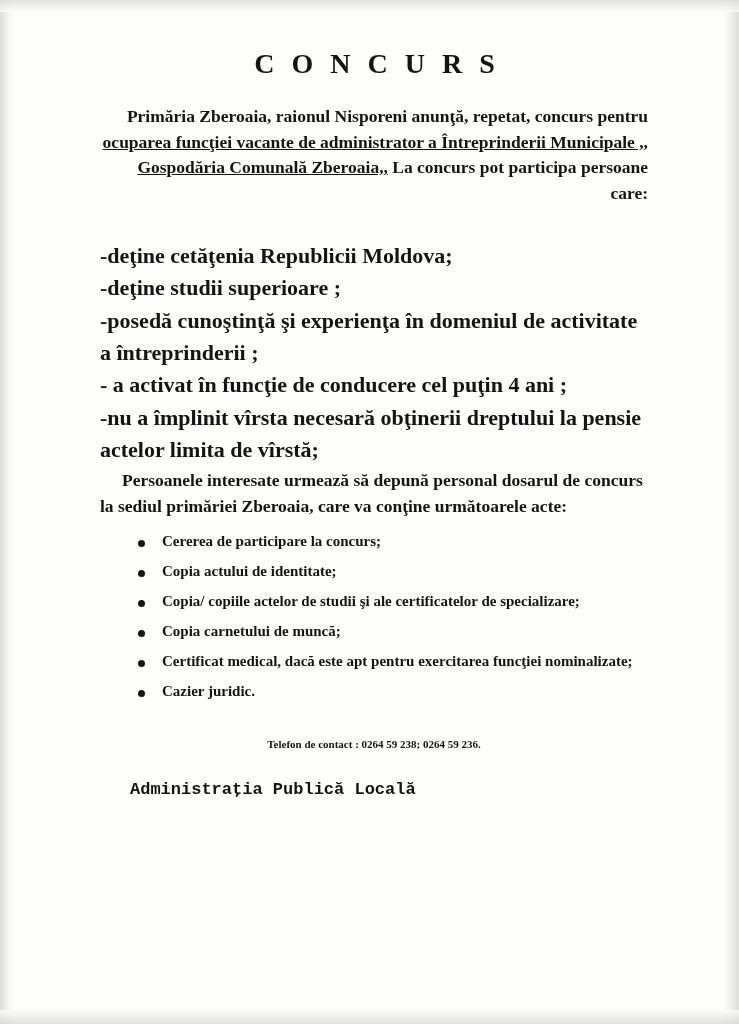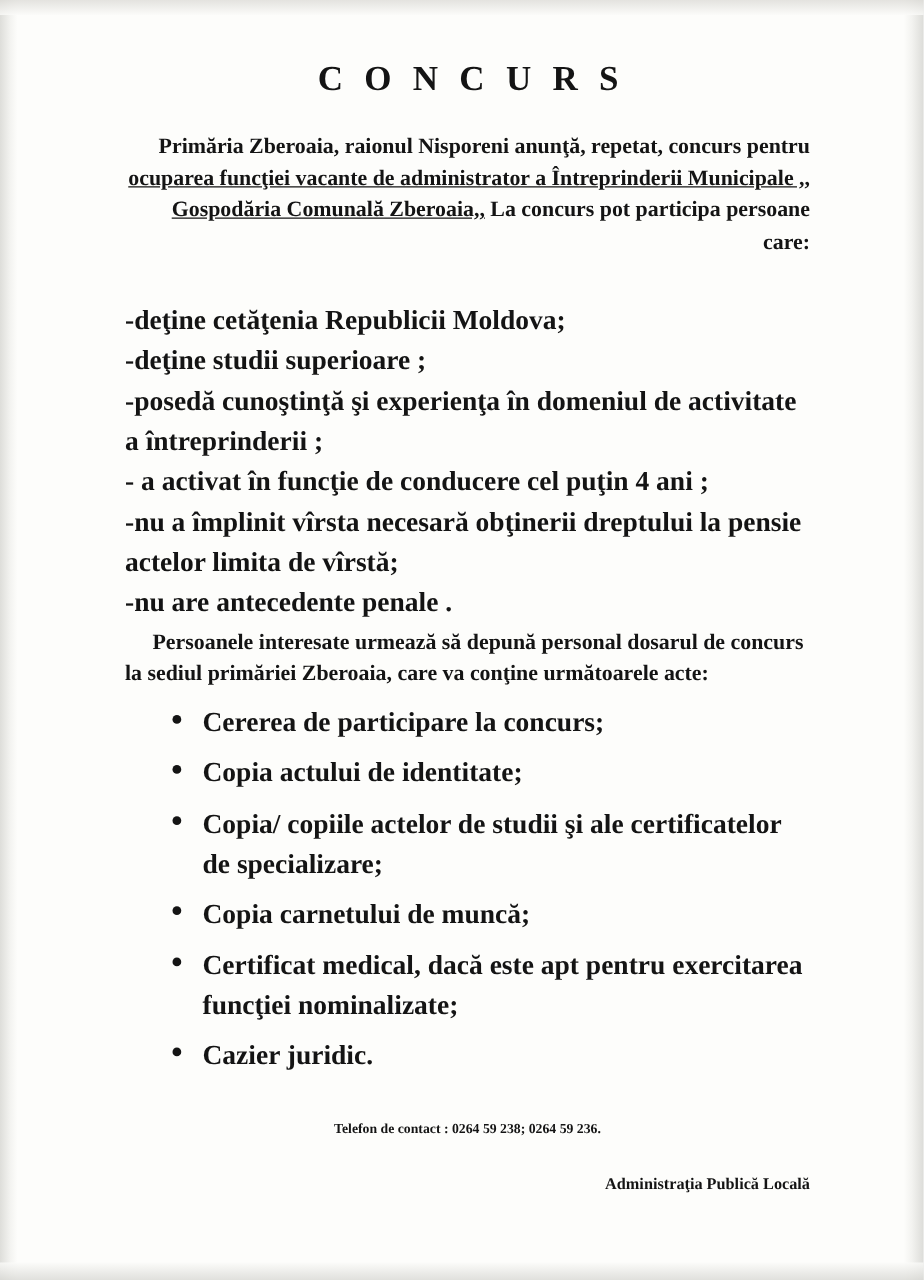--- a/index.html
+++ b/index.html
@@ -97,21 +97,21 @@
     text-indent: 22px;
   }
 
   ul.docs {
     list-style: none;
     margin: 10px 0 12px 0;
     padding: 0 0 0 36px;
   }
   ul.docs li {
     position: relative;
-    font-size: 22px;
+    font-size: 15px;
     line-height: 1.47;
     font-weight: bold;
     padding-left: 26px;
     margin-bottom: 8px;
   }
   ul.docs li::before {
     content: "";
     position: absolute;
     left: 2px;
     top: 10px;
@@ -129,25 +129,26 @@
     padding-left: 4px;
   }
 
   .contact {
     text-align: center;
     font-size: 11px;
     font-weight: bold;
     margin-top: 34px;
   }
   .signature {
-    text-align: right;
-    font-size: 13px;
+    text-align: left;
+    font-size: 17px;
     font-weight: bold;
     margin-top: 26px;
     padding-left: 30px;
+    font-family: Liberation Mono, monospace;
   }
 </style>
 </head>
 <body>
 
 <div class="page">
   <div class="scan-edge-left"></div>
   <div class="scan-edge-right"></div>
   <div class="scan-edge-top"></div>
   <div class="scan-edge-bottom"></div>
@@ -157,21 +158,20 @@
     <h1 class="doc-title">C O N C U R S</h1>
 
     <p class="intro"><span>Primăria  Zberoaia, raionul Nisporeni anunţă, repetat, concurs pentru </span><span class="u">ocuparea funcţiei vacante de administrator a Întreprinderii Municipale ,, Gospodăria Comunală Zberoaia,,</span><span> La concurs pot participa persoane care:</span></p>
 
     <div class="req-list">
       <div class="line">-deţine cetăţenia Republicii Moldova;</div>
       <div class="line">-deţine studii superioare ;</div>
       <div class="line">-posedă cunoştinţă şi experienţa în domeniul de activitate a întreprinderii ;</div>
       <div class="line">- a activat în funcţie de conducere cel puţin 4 ani ;</div>
       <div class="line">-nu a împlinit vîrsta necesară obţinerii dreptului la pensie actelor limita de vîrstă;</div>
-      <div class="line">-nu are antecedente penale .</div>
     </div>
 
     <p class="para">Persoanele interesate urmează să depună personal dosarul de concurs la sediul primăriei Zberoaia, care  va conţine următoarele acte:</p>
 
     <ul class="docs">
       <li>Cererea de participare la concurs;</li>
       <li>Copia actului de identitate;</li>
       <li>Copia/ copiile actelor de studii şi ale certificatelor de specializare;</li>
       <li>Copia carnetului de muncă;</li>
       <li>Certificat medical, dacă este apt pentru exercitarea funcţiei nominalizate;</li>

